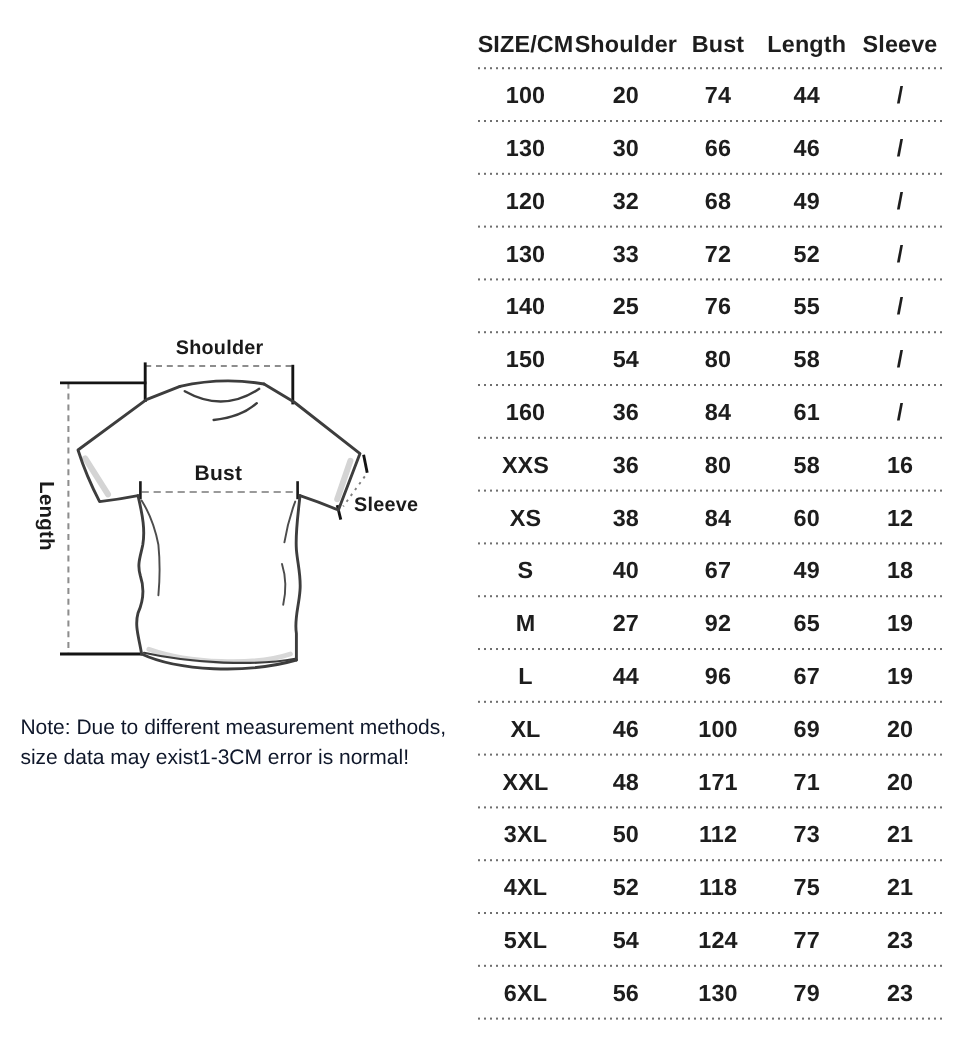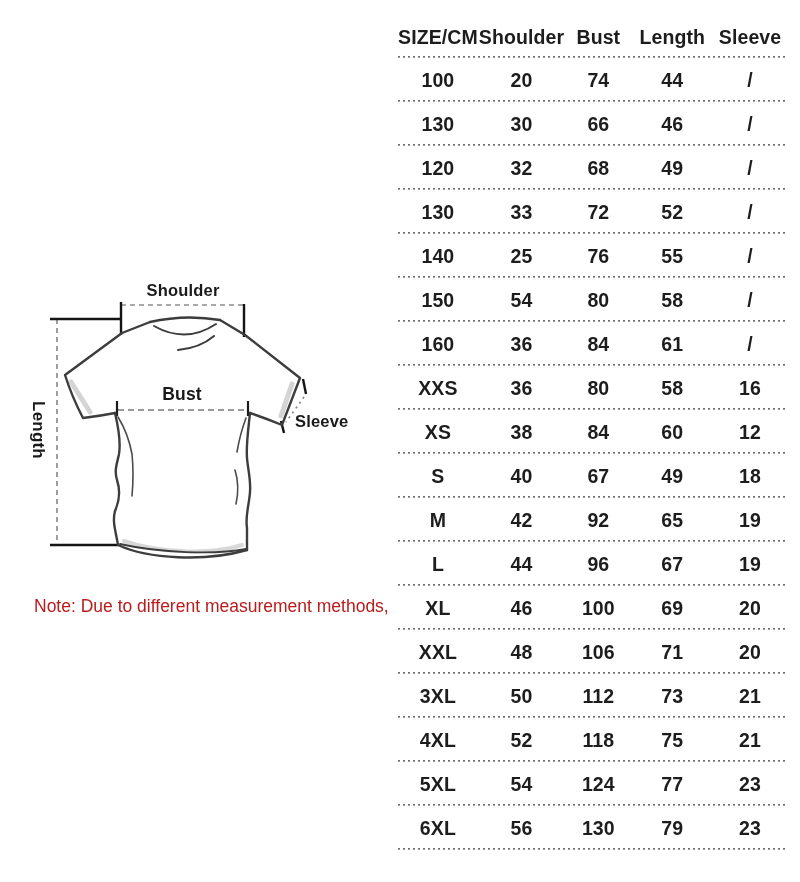--- a/index.html
+++ b/index.html
@@ -13,21 +13,21 @@
   .meas-label{
     position:absolute;font-weight:bold;color:#1a1a1a;white-space:nowrap;
     font-size:16.5px;letter-spacing:0.2px;
   }
   .lbl-shoulder{left:183px;top:281px;transform:translateX(-50%);}
   .lbl-bust{left:182px;top:384px;font-size:17.5px;transform:translateX(-50%);}
   .lbl-sleeve{left:295px;top:412px;}
   .lbl-length{left:38px;top:430px;transform:translate(-50%,-50%) rotate(90deg);font-size:17px;}
   .note{
     position:absolute;left:17px;top:594px;font-size:17.5px;line-height:24.5px;
-    color:#b91c1c;white-space:nowrap;font-weight:normal;margin-left:17px;
+    color:#0f172a;white-space:nowrap;font-weight:normal;
   }
   
   .sizes{position:absolute;left:398px;top:17px;width:389px;}
   .trow,.thead{
     display:flex;align-items:center;height:44px;
     background-image:repeating-linear-gradient(to right,#6f6f6f 0 1.6px,transparent 1.6px 5px);
     background-repeat:no-repeat;background-position:0 100%;background-size:100% 1.7px;justify-content:flex-end;
   }
   .thead{height:41px;}
   .hcell,.cell{
@@ -94,20 +94,21 @@
       </g>
     </svg>
 
     <span class="meas-label lbl-shoulder">Shoulder</span>
     <span class="meas-label lbl-bust">Bust</span>
     <span class="meas-label lbl-length">Length</span>
     <span class="meas-label lbl-sleeve">Sleeve</span>
 
     <div class="note">
       <div>Note: Due to different measurement methods,</div>
+      <div>size data may exist1-3CM error is normal!</div>
     </div>
   </div>
 
   <div class="sizes">
     <div class="thead">
       <span class="hcell c1">SIZE/CM</span>
       <span class="hcell c2">Shoulder</span>
       <span class="hcell c3">Bust</span>
       <span class="hcell c4">Length</span>
       <span class="hcell c5">Sleeve</span>
@@ -189,21 +190,21 @@
         <div class="trow">
           <span class="cell c1">S</span>
           <span class="cell c2">40</span>
           <span class="cell c3">67</span>
           <span class="cell c4">49</span>
           <span class="cell c5">18</span>
         </div>
 
         <div class="trow">
           <span class="cell c1">M</span>
-          <span class="cell c2">42</span>
+          <span class="cell c2">27</span>
           <span class="cell c3">92</span>
           <span class="cell c4">65</span>
           <span class="cell c5">19</span>
         </div>
 
         <div class="trow">
           <span class="cell c1">L</span>
           <span class="cell c2">44</span>
           <span class="cell c3">96</span>
           <span class="cell c4">67</span>
@@ -214,21 +215,21 @@
           <span class="cell c1">XL</span>
           <span class="cell c2">46</span>
           <span class="cell c3">100</span>
           <span class="cell c4">69</span>
           <span class="cell c5">20</span>
         </div>
 
         <div class="trow">
           <span class="cell c1">XXL</span>
           <span class="cell c2">48</span>
-          <span class="cell c3">106</span>
+          <span class="cell c3">171</span>
           <span class="cell c4">71</span>
           <span class="cell c5">20</span>
         </div>
 
         <div class="trow">
           <span class="cell c1">3XL</span>
           <span class="cell c2">50</span>
           <span class="cell c3">112</span>
           <span class="cell c4">73</span>
           <span class="cell c5">21</span>

